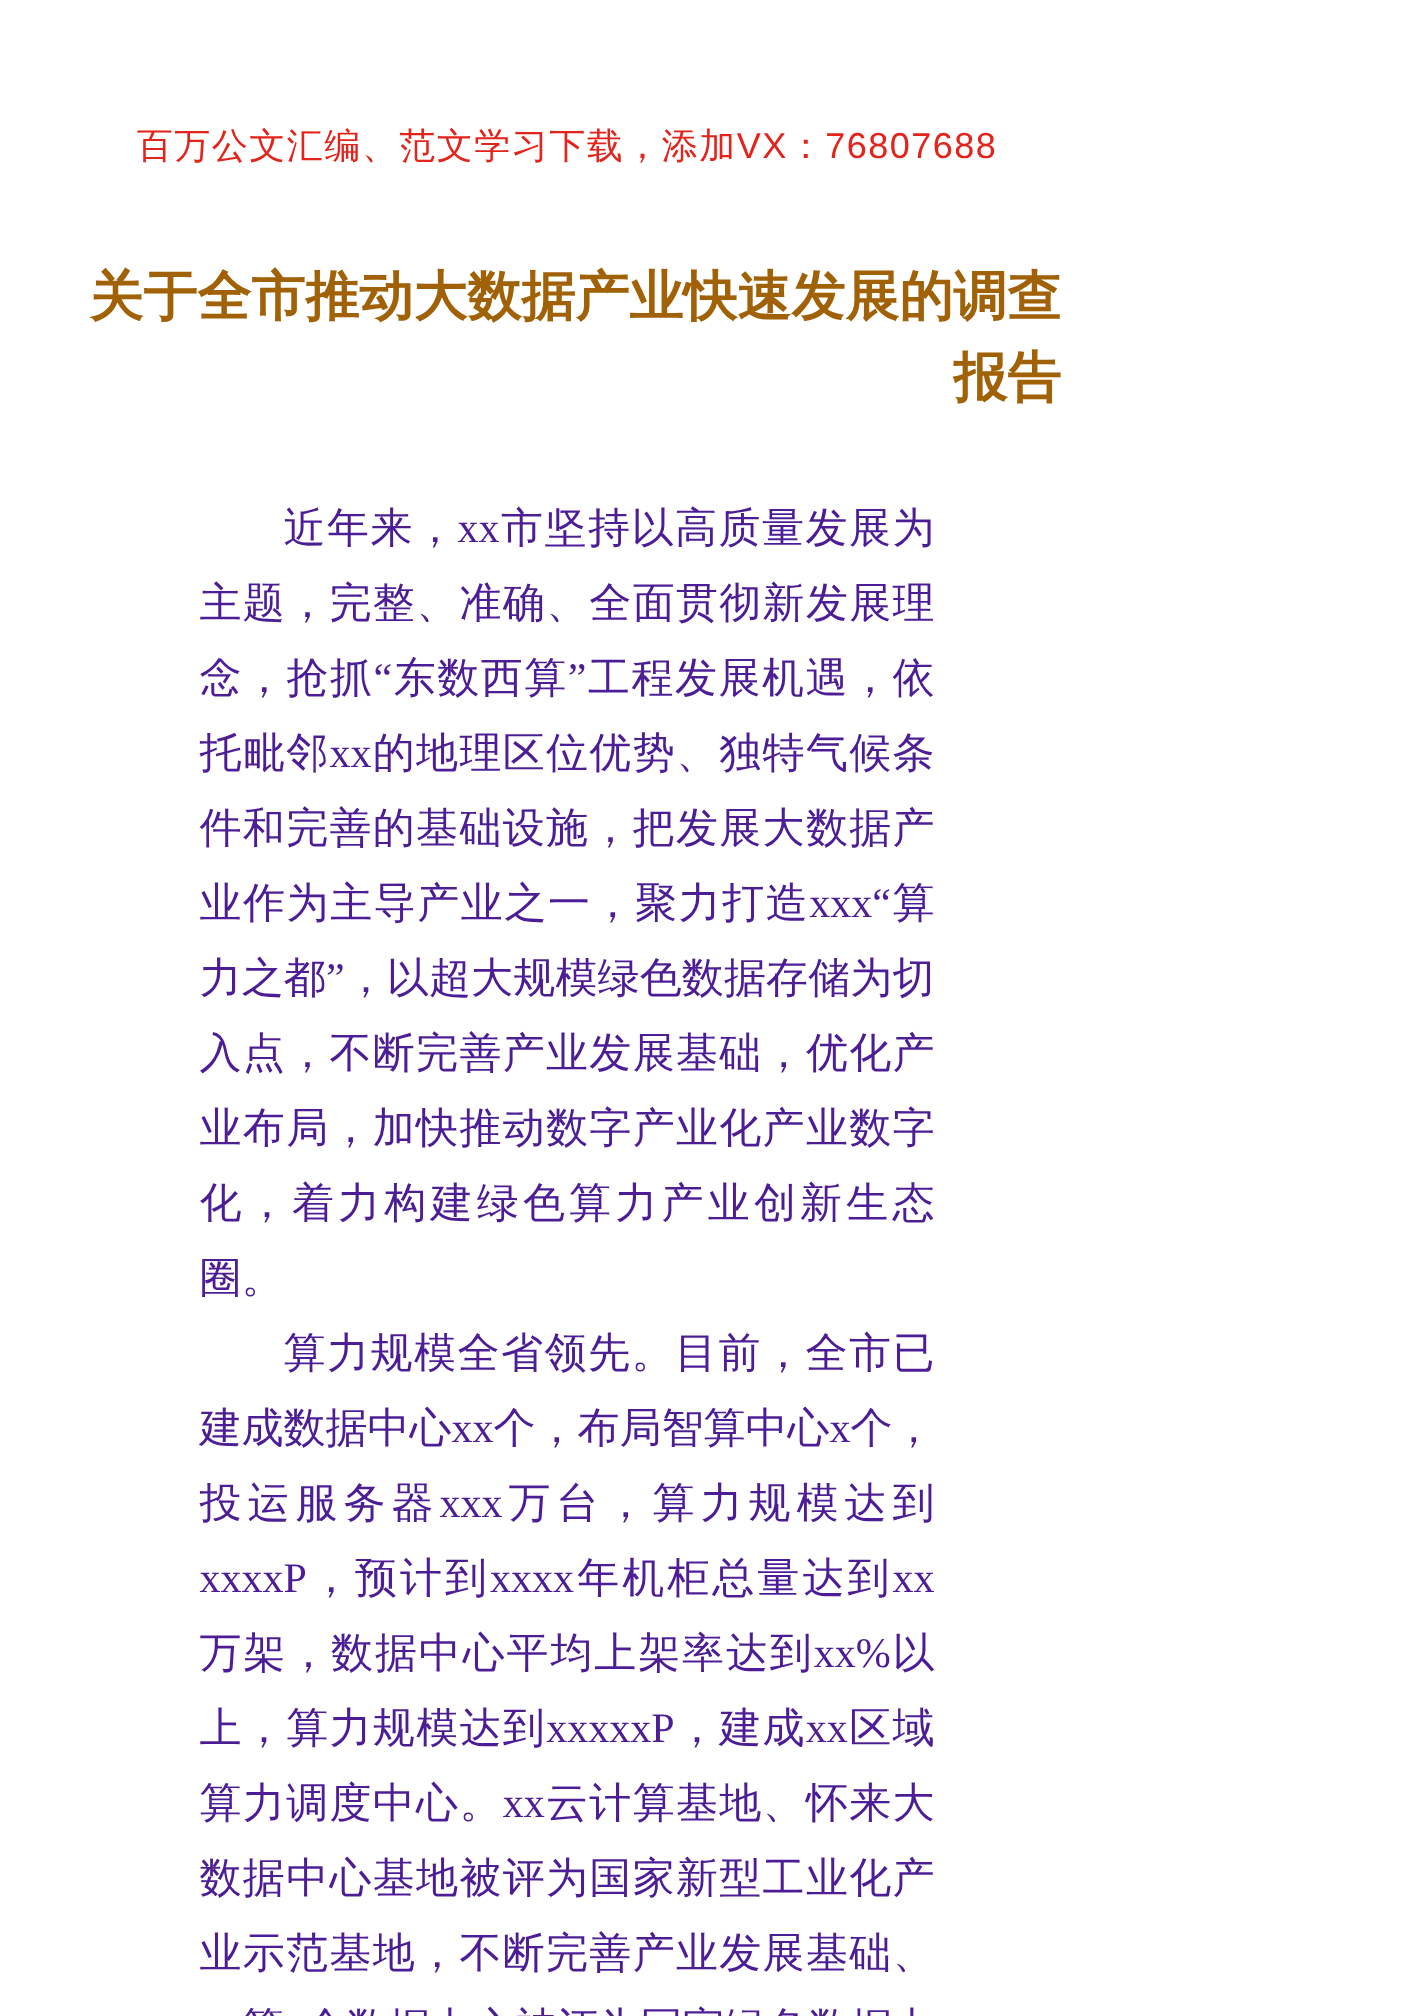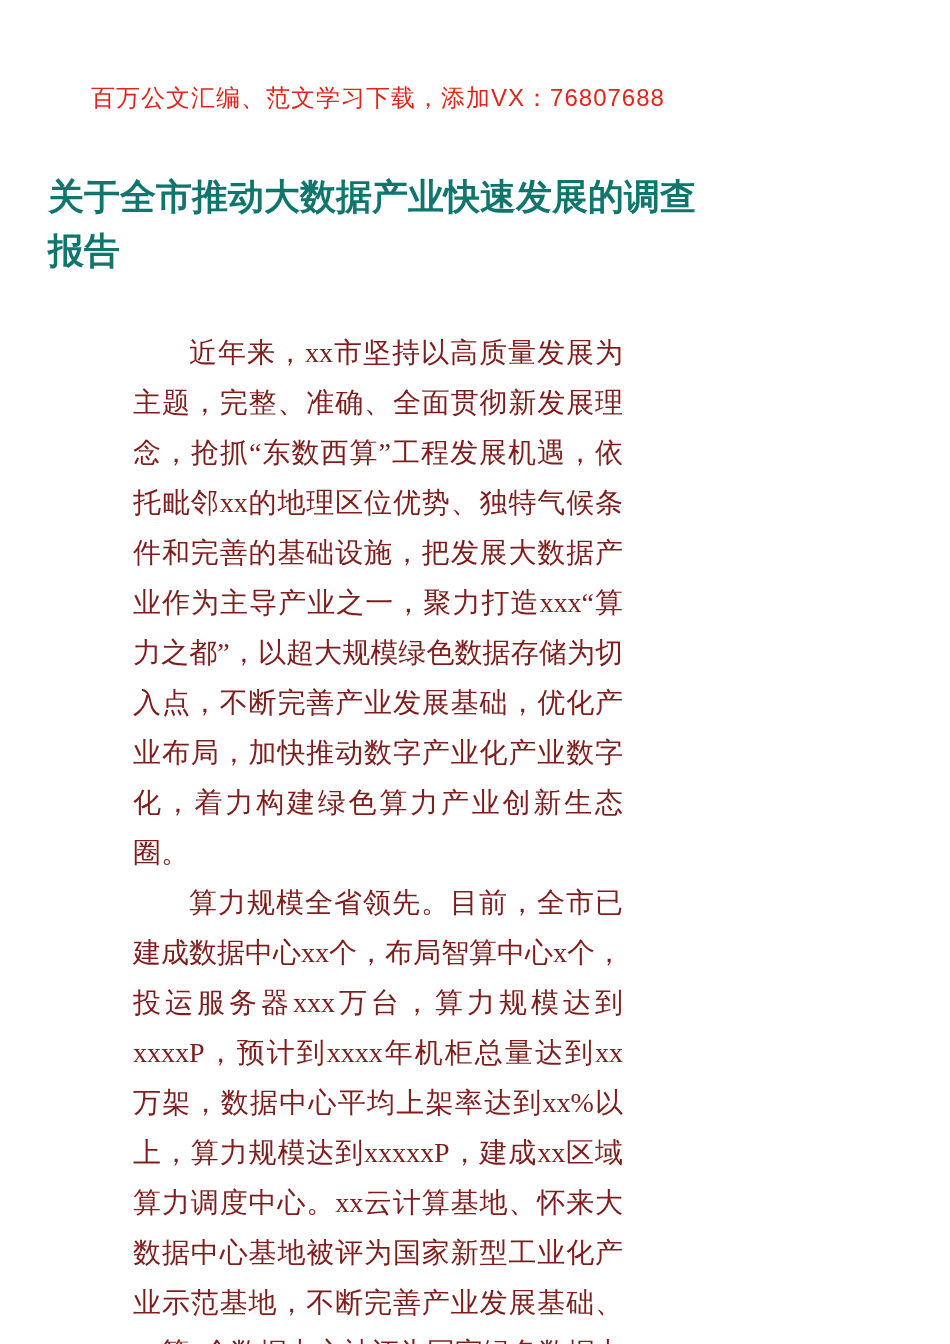--- a/index.html
+++ b/index.html
@@ -20,34 +20,34 @@
     text-align: center;
     font-family: "Liberation Sans", "DejaVu Sans", sans-serif;
     font-size: 24px;
     line-height: 28px;
     color: #e2241c;
     letter-spacing: 1px;
   }
   .doc-title {
     max-width: 660px;
     margin: 58px auto 0;
-    text-align: left;
+    text-align: right;
     font-size: 36px;
     line-height: 54px;
     font-weight: bold;
-    color: #0f766e;
+    color: #a16207;
     font-family: "Liberation Serif", "DejaVu Serif", serif;
   }
   .doc-body {
     margin: 50px 133px 0 133px;
   }
   .paragraph {
     font-size: 28px;
     line-height: 50px;
-    color: #7f1d1d;
+    color: #4c1d95;
     text-align: justify;
     text-indent: 2em;
     margin: 0;
   }
   .paragraph.heading {
     font-weight: bold;
     text-align: left;
     font-family: "Liberation Sans", "DejaVu Sans", sans-serif;
   }
 </style>

